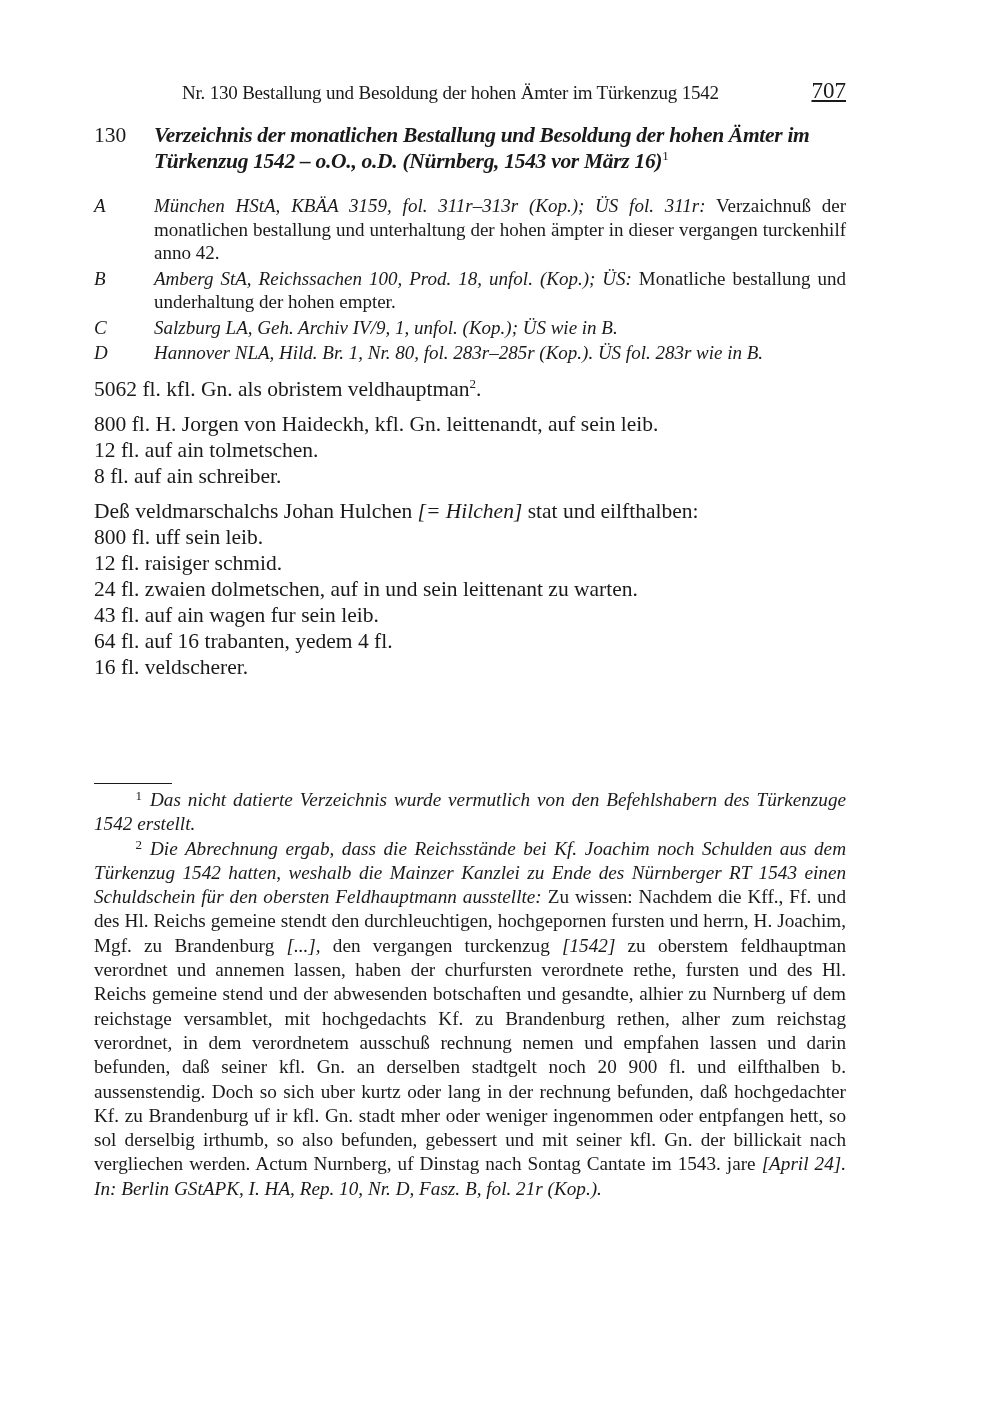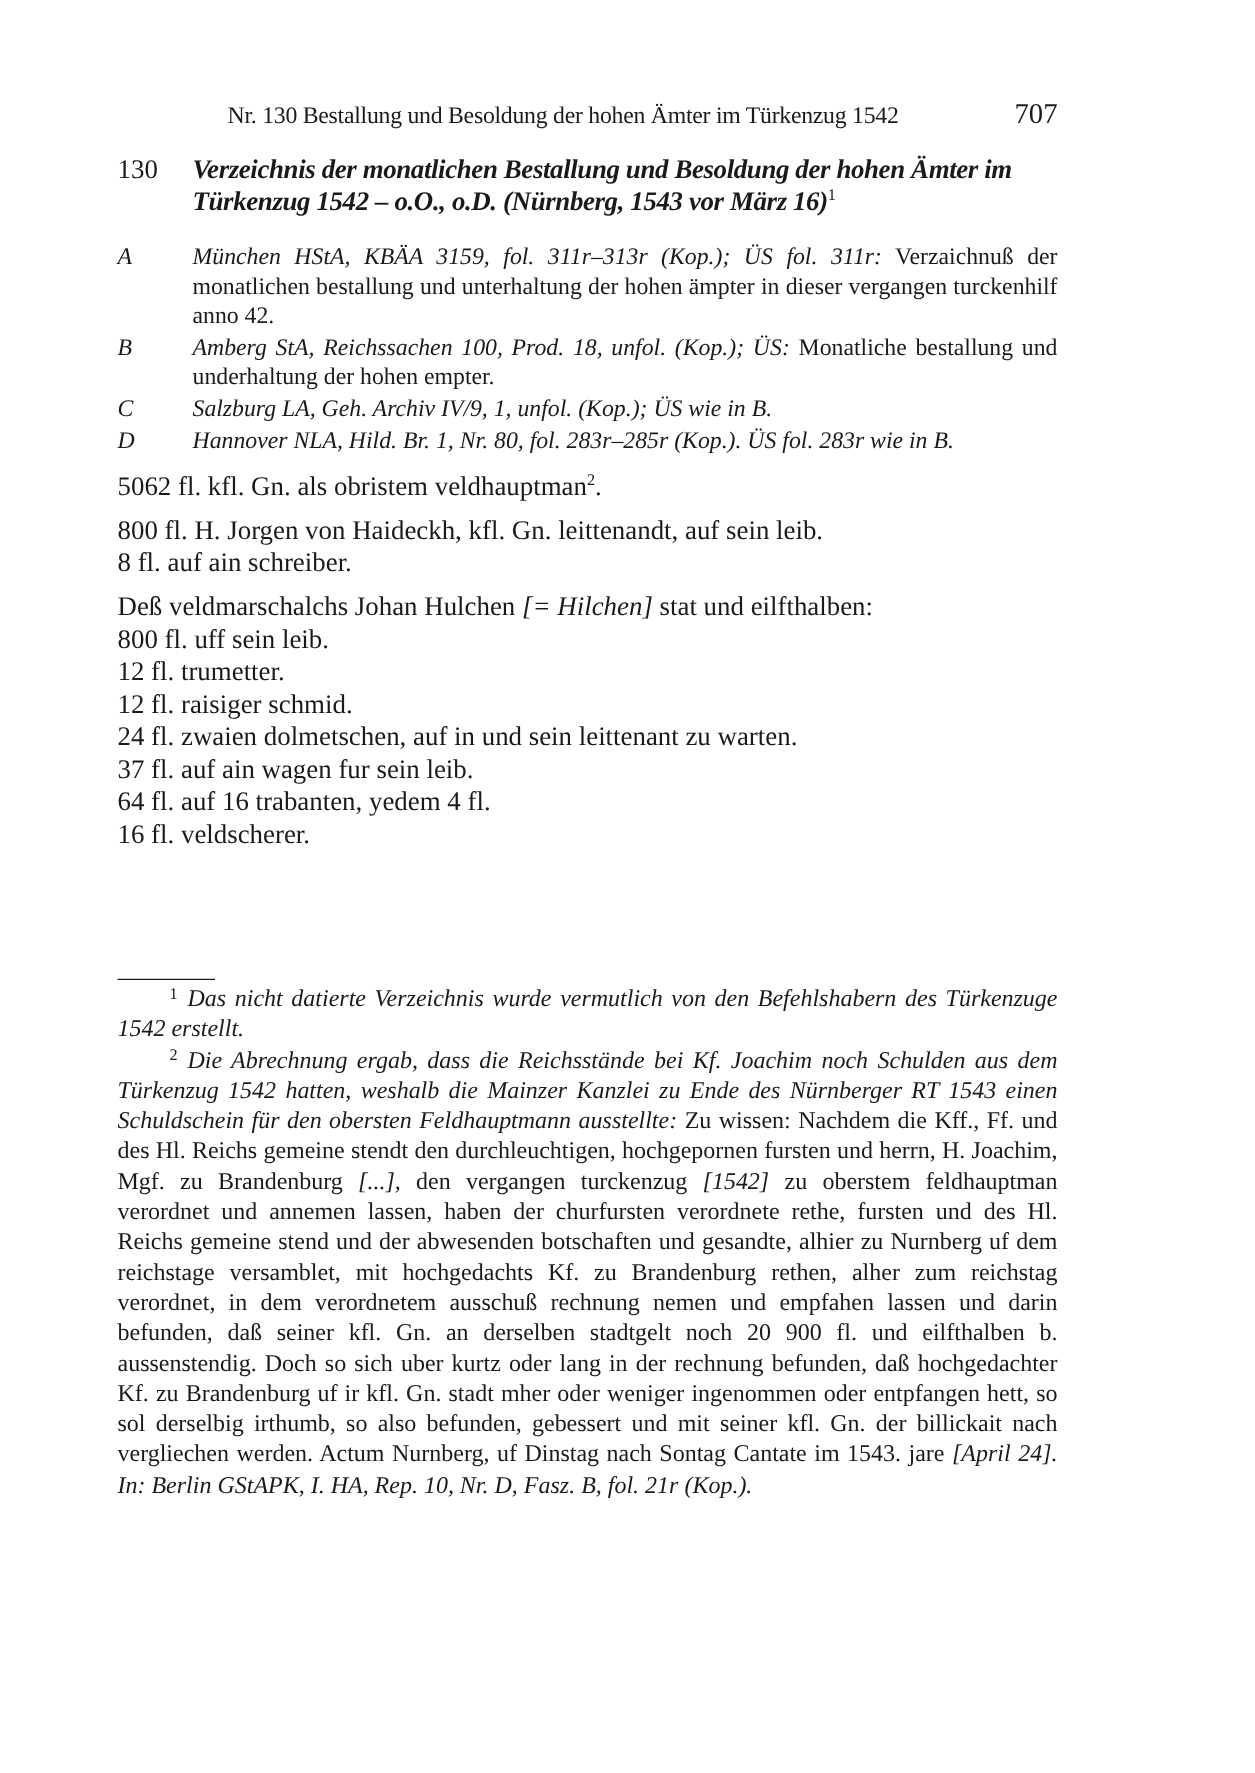--- a/index.html
+++ b/index.html
@@ -33,20 +33,21 @@
       position: absolute;
       left: 88px;
       top: 4px;
       letter-spacing: -0.2px;
     }
     .running-head .rh-page {
       position: absolute;
       right: 0;
       top: 0;
       font-size: 23px;
+      text-decoration: underline;
     }
     .doc-heading {
       position: absolute;
       top: 122px;
       left: 0;
       width: 752px;
       font-size: 21.5px;
       line-height: 26px;
     }
     .doc-heading .num {
@@ -167,29 +168,29 @@
       <i>Hannover NLA, Hild. Br. 1, Nr. 80, fol. 283r–285r (Kop.). ÜS fol. 283r wie in B.</i>
     </div>
   </div>
 
   <div class="main">
     <div class="para">
       <span>5062 fl. kfl. Gn. als obristem veldhauptman</span><sup>2</sup><span>.</span>
     </div>
     <div class="para">
       <span class="line">800 fl. H. Jorgen von Haideckh, kfl. Gn. leittenandt, auf sein leib.</span>
+      <span class="line">12 fl. auf ain tolmetschen.</span>
       <span class="line">8 fl. auf ain schreiber.</span>
     </div>
     <div class="para">
       <span class="line"><span>Deß veldmarschalchs Johan Hulchen </span><i>[= Hilchen]</i><span> stat und eilfthalben:</span></span>
       <span class="line">800 fl. uff sein leib.</span>
-      <span class="line">12 fl. trumetter.</span>
       <span class="line">12 fl. raisiger schmid.</span>
       <span class="line">24 fl. zwaien dolmetschen, auf in und sein leittenant zu warten.</span>
-      <span class="line">37 fl. auf ain wagen fur sein leib.</span>
+      <span class="line">43 fl. auf ain wagen fur sein leib.</span>
       <span class="line">64 fl. auf 16 trabanten, yedem 4 fl.</span>
       <span class="line">16 fl. veldscherer.</span>
     </div>
   </div>
 
   <div class="fn-rule"></div>
 
   <div class="footnotes">
     <div class="footnote">
       <span class="fn-num">1</span><i>Das nicht datierte Verzeichnis wurde vermutlich von den Befehlshabern des Türkenzuge 1542 erstellt.</i>

